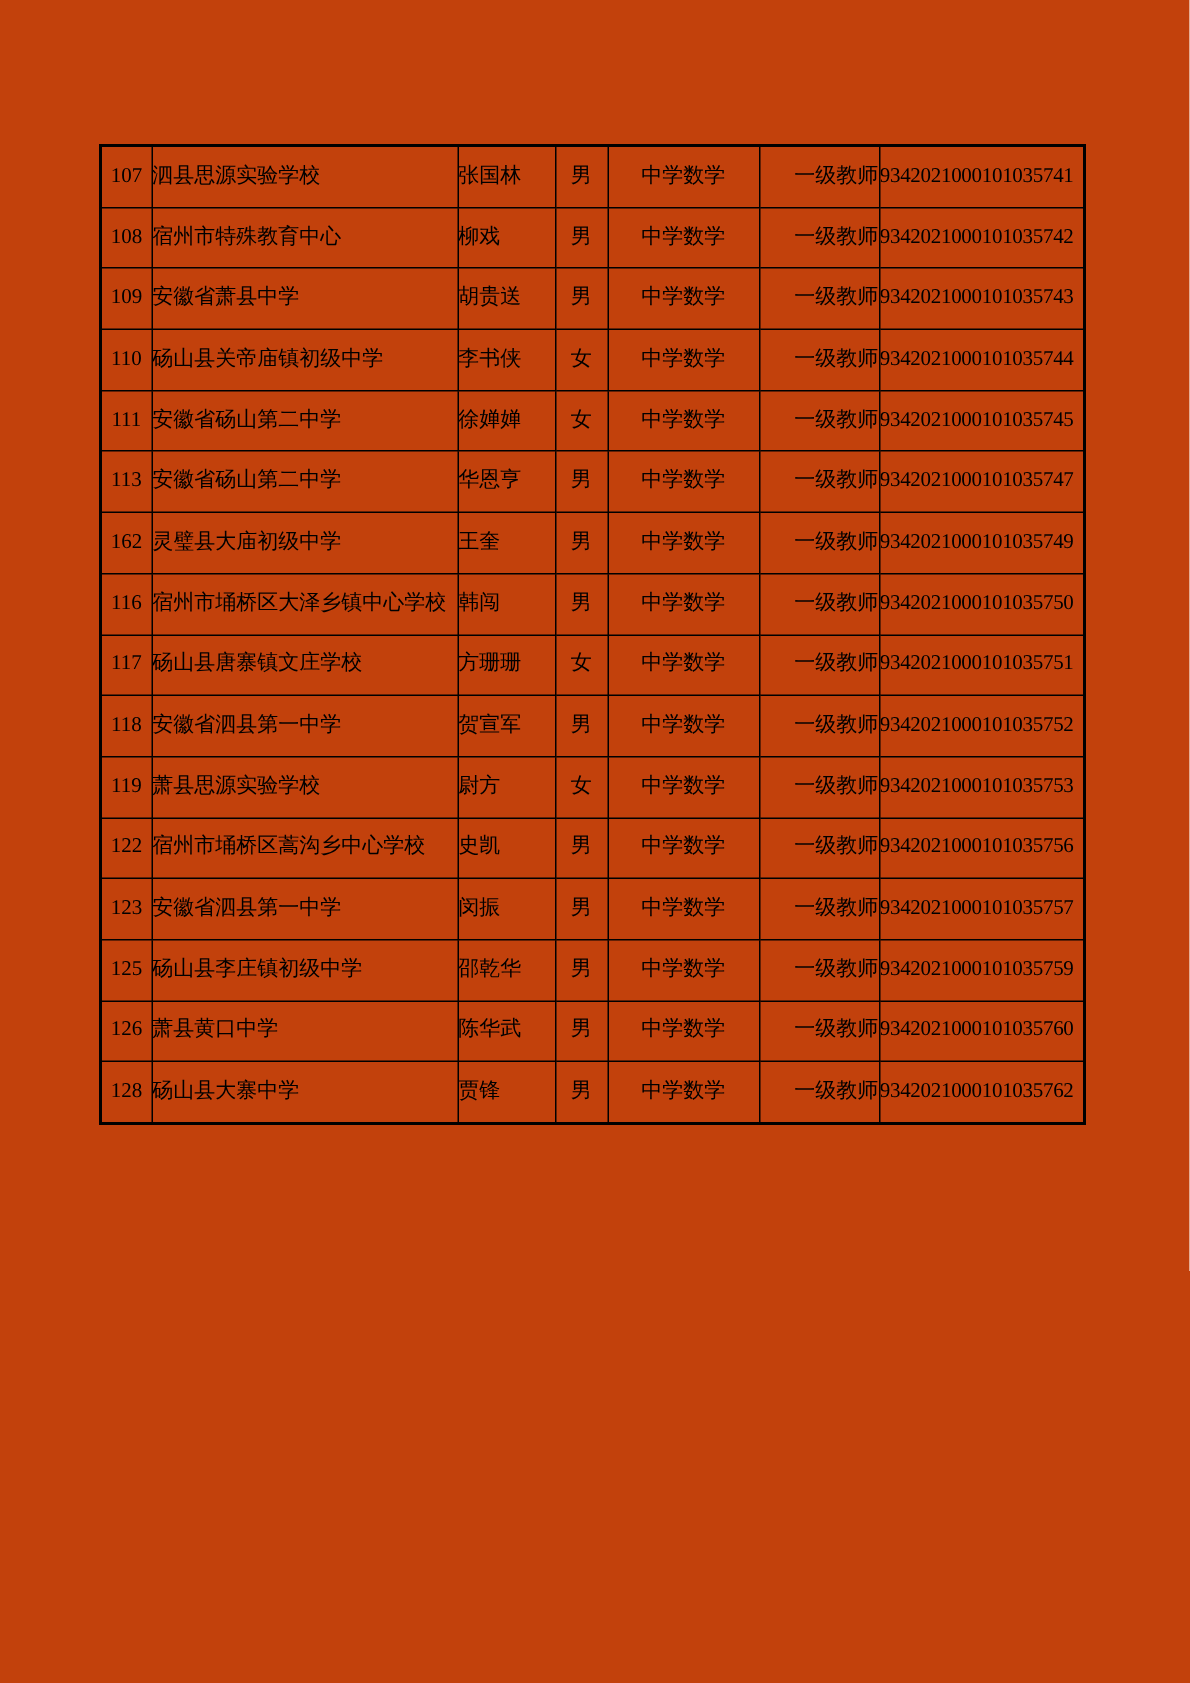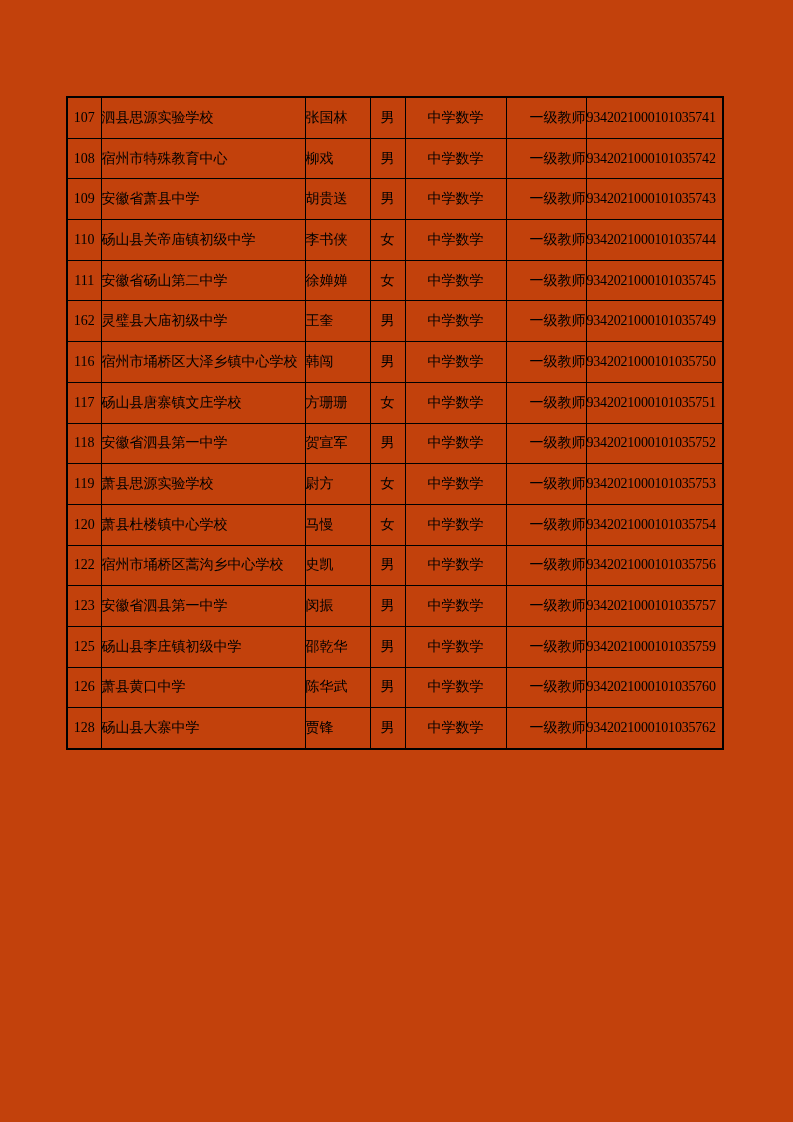--- a/index.html
+++ b/index.html
@@ -105,20 +105,29 @@
         <tr>
           <td class="cell-index">111</td>
           <td class="cell-school">安徽省砀山第二中学</td>
           <td class="cell-name">徐婵婵</td>
           <td class="cell-gender">女</td>
           <td class="cell-subject">中学数学</td>
           <td class="cell-title">一级教师</td>
           <td class="cell-cert_no">9342021000101035745</td>
         </tr>
         <tr>
+          <td class="cell-index">113</td>
+          <td class="cell-school">安徽省砀山第二中学</td>
+          <td class="cell-name">华恩亨</td>
+          <td class="cell-gender">男</td>
+          <td class="cell-subject">中学数学</td>
+          <td class="cell-title">一级教师</td>
+          <td class="cell-cert_no">9342021000101035747</td>
+        </tr>
+        <tr>
           <td class="cell-index">162</td>
           <td class="cell-school">灵璧县大庙初级中学</td>
           <td class="cell-name">王奎</td>
           <td class="cell-gender">男</td>
           <td class="cell-subject">中学数学</td>
           <td class="cell-title">一级教师</td>
           <td class="cell-cert_no">9342021000101035749</td>
         </tr>
         <tr>
           <td class="cell-index">116</td>
@@ -148,29 +157,20 @@
           <td class="cell-cert_no">9342021000101035752</td>
         </tr>
         <tr>
           <td class="cell-index">119</td>
           <td class="cell-school">萧县思源实验学校</td>
           <td class="cell-name">尉方</td>
           <td class="cell-gender">女</td>
           <td class="cell-subject">中学数学</td>
           <td class="cell-title">一级教师</td>
           <td class="cell-cert_no">9342021000101035753</td>
-        </tr>
-        <tr>
-          <td class="cell-index">120</td>
-          <td class="cell-school">萧县杜楼镇中心学校</td>
-          <td class="cell-name">马慢</td>
-          <td class="cell-gender">女</td>
-          <td class="cell-subject">中学数学</td>
-          <td class="cell-title">一级教师</td>
-          <td class="cell-cert_no">9342021000101035754</td>
         </tr>
         <tr>
           <td class="cell-index">122</td>
           <td class="cell-school">宿州市埇桥区蒿沟乡中心学校</td>
           <td class="cell-name">史凯</td>
           <td class="cell-gender">男</td>
           <td class="cell-subject">中学数学</td>
           <td class="cell-title">一级教师</td>
           <td class="cell-cert_no">9342021000101035756</td>
         </tr>

